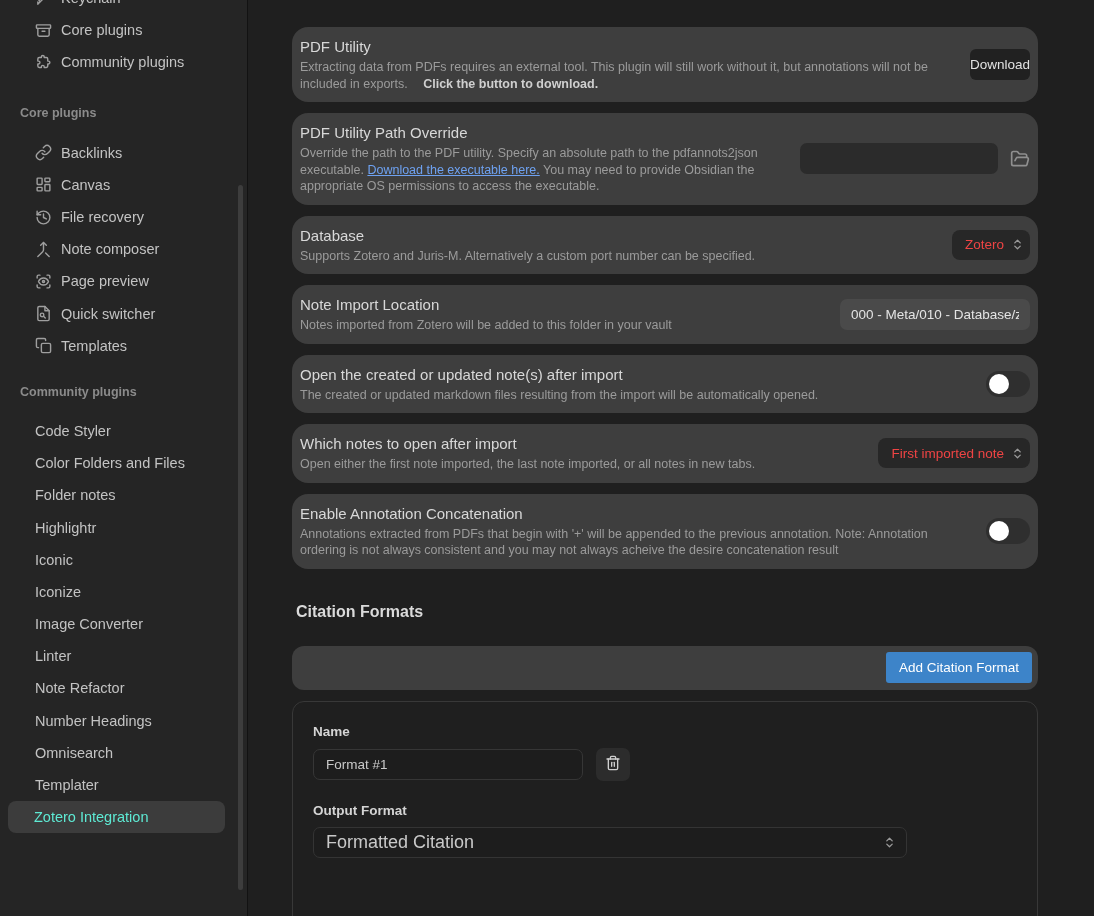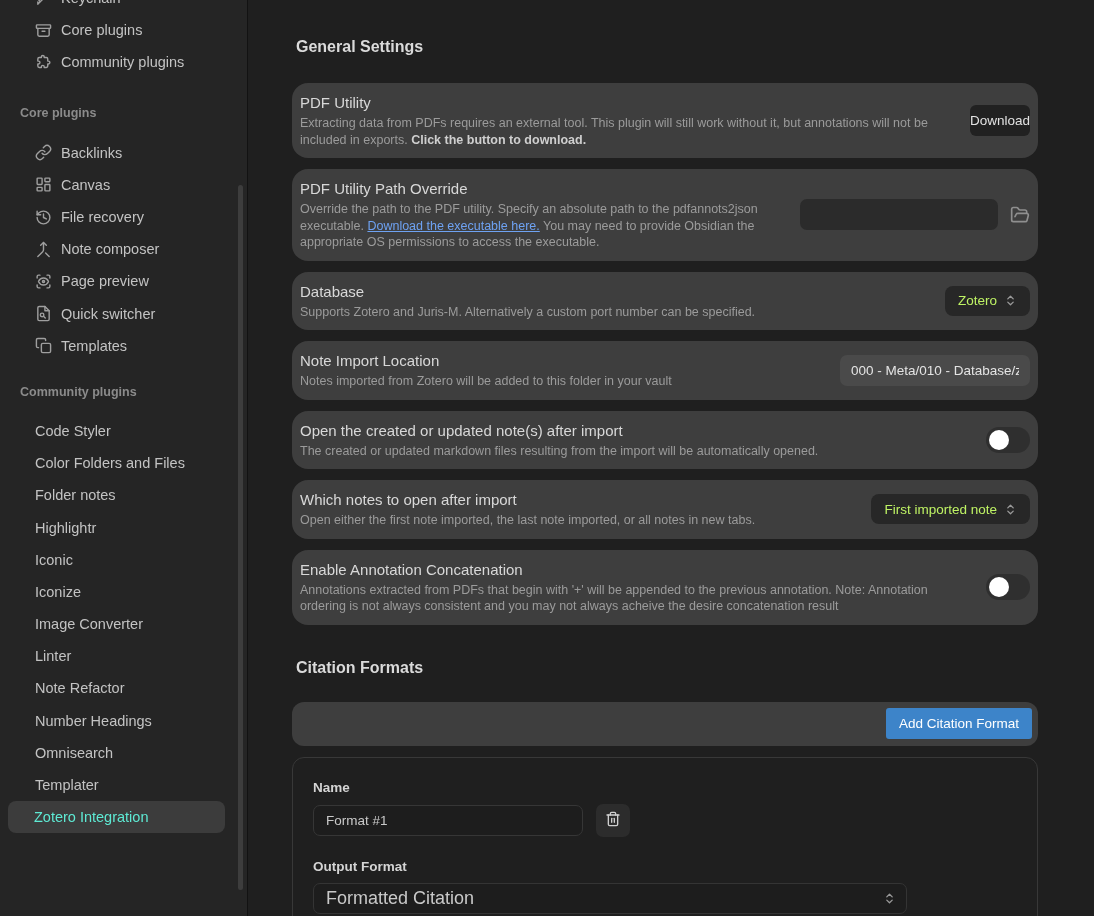--- a/index.html
+++ b/index.html
@@ -42,36 +42,36 @@
   .h-citation { margin-top:34px; }
 
   .card {
     background:#3e3e3e; border-radius:16px; padding:10px 8px;
     display:flex; align-items:center; margin-top:11px;
   }
   .card .info { flex:1 1 auto; min-width:0; padding-right:14px; }
   .card .ctl { flex:0 0 auto; display:flex; align-items:center; }
   .s-name { font-size:15px; line-height:20px; color:#d8d8d8; margin-bottom:2px; }
   .s-desc { font-size:12.5px; line-height:16.5px; color:#9b9b9b; }
-  .s-desc b { color:#cfcfcf; }
+  .s-desc b { color:#cfcfcf;margin-left:12px; }
   .s-desc a { color:#6ea2f2; text-decoration:underline; cursor:pointer; }
 
   .btn-secondary {
     background:#212121; color:#e2e2e2; border:none; border-radius:6px;
     font-size:13.5px; font-family:inherit; padding:8px 0; cursor:pointer;
   }
   .txt-dark {
     width:198px; height:31px; background:#2b2b2b; border:none; border-radius:7px;
     color:#d6d6d6; font-size:13.5px; font-family:inherit; padding:0 10px; outline:none;
   }
   .folder-btn { background:none; border:none; color:#8f8f8f; width:20px; height:20px; margin-left:12px; cursor:pointer; padding:0; }
   .folder-btn svg { width:20px; height:20px; }
   .select-pill {
     background:#272727; border-radius:8px; height:30px; display:flex; align-items:center;
-    gap:7px; padding:0 13px 0 13px; color:#bef264; font-size:13.5px; cursor:pointer;
+    gap:7px; padding:0 6px 0 13px; color:#ef4444; font-size:13.5px; cursor:pointer;
   }
   .updown { width:13px; height:13px; color:#9a9a9a; display:flex; }
   .updown svg { width:100%; height:100%; }
   .txt-light {
     width:190px; height:31px; background:#4a4a4a; border:none; border-radius:7px;
     color:#e4e4e4; font-size:13.5px; font-family:inherit; padding:0 11px; outline:none;
     white-space:nowrap; overflow:hidden;
   }
   .toggle {
     width:44px; height:26px; border-radius:13px; background:#2f2f2f; position:relative; cursor:pointer;
@@ -269,21 +269,20 @@
         </div>
     </div>
   </div>
 
   <div class="side-scrollbar"></div>
 </div>
 
 <div class="main">
   <div class="content">
 
-    <div class="h-section h-general">General Settings</div>
 
     <div class="card" style="margin-top:27px;">
       <div class="info">
         <div class="s-name">PDF Utility</div>
         <div class="s-desc"><span>Extracting data from PDFs requires an external tool. This plugin will still work without it, but annotations will not be included in exports. </span><b>Click the button to download.</b></div>
       </div>
       <div class="ctl">
         <button class="btn-secondary">Download</button>
       </div>
     </div>

